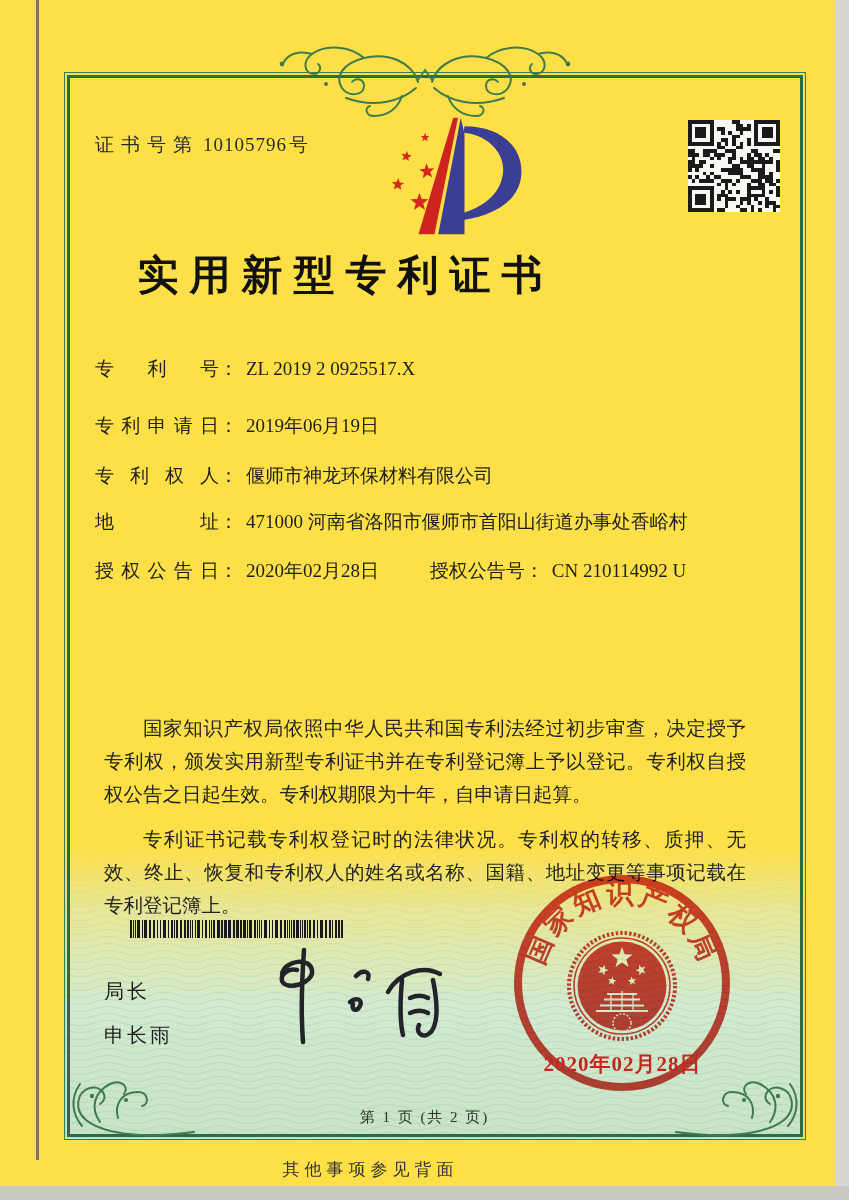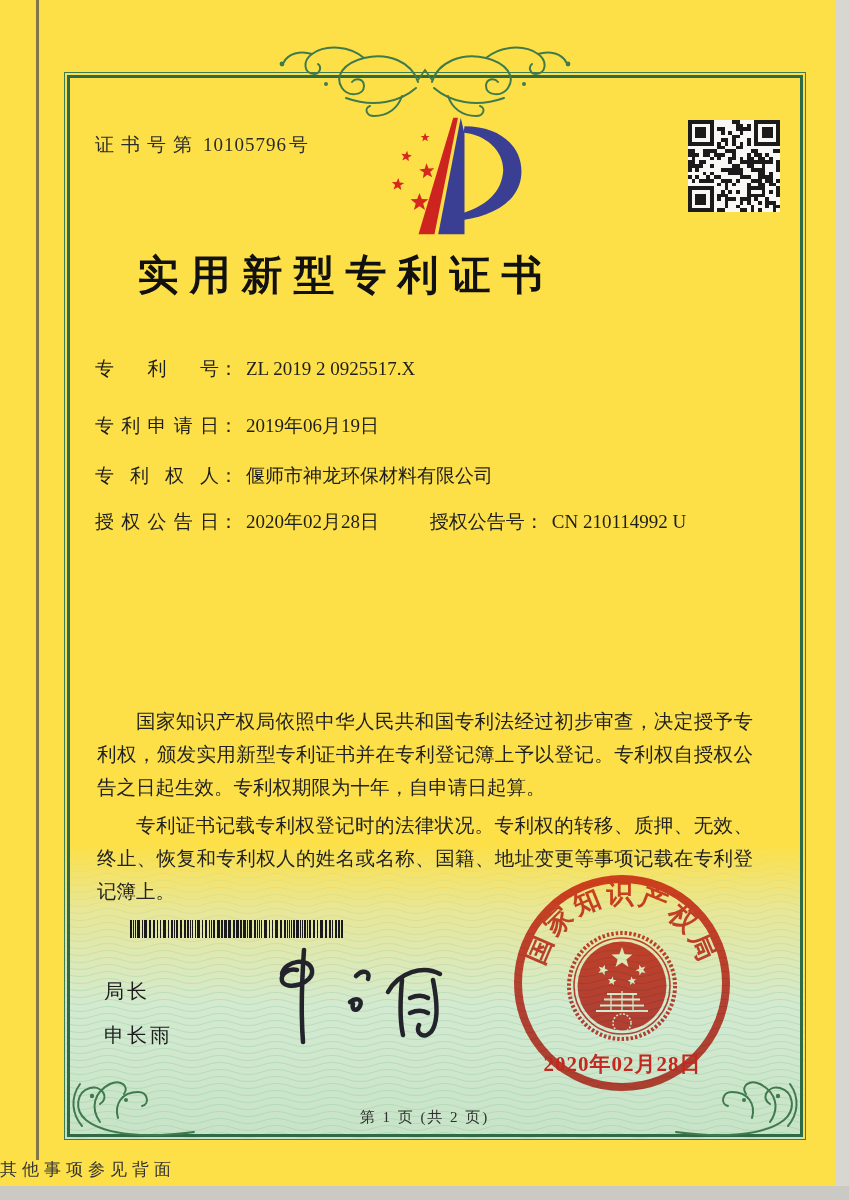--- a/index.html
+++ b/index.html
@@ -42,37 +42,37 @@
   .field-row:nth-child(2){margin-bottom:24px;}
   .field-row:nth-child(3){margin-bottom:20px;}
   .field-row:nth-child(4){margin-bottom:23px;}
   .field-row:nth-child(5){margin-bottom:29px;}
   .field-row:nth-child(6){margin-bottom:22px;}
   .flabel{display:inline-block;width:124px;text-align:justify;text-align-last:justify;vertical-align:top;}
   .fcolon{display:inline-block;margin-right:8px;}
   .grant-row .pair2{margin-left:46px;}
 
   .paras{position:absolute;left:92px;top:700px;width:666px;font-size:19.5px;line-height:33px;color:#222;}
-  .paras p{margin:5px;text-indent:2em;text-align:justify;}
+  .paras p{margin:12px;text-indent:2em;text-align:justify;}
 
   .barcode{position:absolute;left:130px;top:920px;}
 
   .signer{position:absolute;left:104px;top:976px;font-size:20px;color:#1d1d1d;letter-spacing:3px;line-height:30px;}
   .signer .name{margin-top:14px;}
   .signature{position:absolute;left:252px;top:938px;}
 
   .seal{position:absolute;left:507px;top:870px;mix-blend-mode:multiply;opacity:.93;}
   .seal-text{font-size:27px;font-weight:bold;fill:#d5382e;letter-spacing:4px;
       font-family:"Liberation Serif","DejaVu Serif",serif;}
   .seal-date{position:absolute;left:505px;top:1050px;width:235px;text-align:center;
       font-size:21px;letter-spacing:1px;color:#c4271f;font-weight:600;}
 
   .page-num{position:absolute;left:0;top:1108px;width:849px;text-align:center;
       font-size:15px;letter-spacing:2px;color:#2f2f2f;}
-  .back-note{position:absolute;left:0;top:1158px;width:741px;text-align:left;
+  .back-note{position:absolute;left:0;top:1158px;width:741px;text-align:center;
       font-size:17px;letter-spacing:5px;color:#333;}
 </style>
 </head>
 <body>
 
 <div class="page">
 
   <div class="green-zone">
     <svg id="waves" width="738" height="295" viewBox="0 0 738 295">
         <path d="M0,3 q14,5.2 28,0 q14,-5.2 28,0 q14,5.2 28,0 q14,-5.2 28,0 q14,5.2 28,0 q14,-5.2 28,0 q14,5.2 28,0 q14,-5.2 28,0 q14,5.2 28,0 q14,-5.2 28,0 q14,5.2 28,0 q14,-5.2 28,0 q14,5.2 28,0 q14,-5.2 28,0 q14,5.2 28,0 q14,-5.2 28,0 q14,5.2 28,0 q14,-5.2 28,0 q14,5.2 28,0 q14,-5.2 28,0 q14,5.2 28,0 q14,-5.2 28,0 q14,5.2 28,0 q14,-5.2 28,0 q14,5.2 28,0 q14,-5.2 28,0 q14,5.2 28,0 q14,-5.2 28,0" fill="none" stroke="#8cc69a" stroke-width="0.8" stroke-opacity="0.06"></path>
@@ -408,20 +408,23 @@
   <div class="fields">
     <div class="field-row">
       <span class="flabel">专利号</span><span class="fcolon">：</span><span class="fvalue">ZL 2019 2 0925517.X</span>
     </div>
     <div class="field-row">
       <span class="flabel">专利申请日</span><span class="fcolon">：</span><span class="fvalue">2019年06月19日</span>
     </div>
     <div class="field-row">
       <span class="flabel">专利权人</span><span class="fcolon">：</span><span class="fvalue">偃师市神龙环保材料有限公司</span>
     </div>
+    <div class="field-row">
+      <span class="flabel">地址</span><span class="fcolon">：</span><span class="fvalue">471000 河南省洛阳市偃师市首阳山街道办事处香峪村</span>
+    </div>
     <div class="field-row grant-row">
       <span><span class="flabel">授权公告日</span><span class="fcolon">：</span><span class="fvalue">2020年02月28日</span></span>
       <span class="pair2"><span>授权公告号</span><span class="fcolon">：</span><span class="fvalue">CN 210114992 U</span></span>
     </div>
   </div>
 
   <div class="paras">
     <p>国家知识产权局依照中华人民共和国专利法经过初步审查，决定授予专利权，颁发实用新型专利证书并在专利登记簿上予以登记。专利权自授权公告之日起生效。专利权期限为十年，自申请日起算。</p>
     <p>专利证书记载专利权登记时的法律状况。专利权的转移、质押、无效、终止、恢复和专利权人的姓名或名称、国籍、地址变更等事项记载在专利登记簿上。</p>
   </div>

